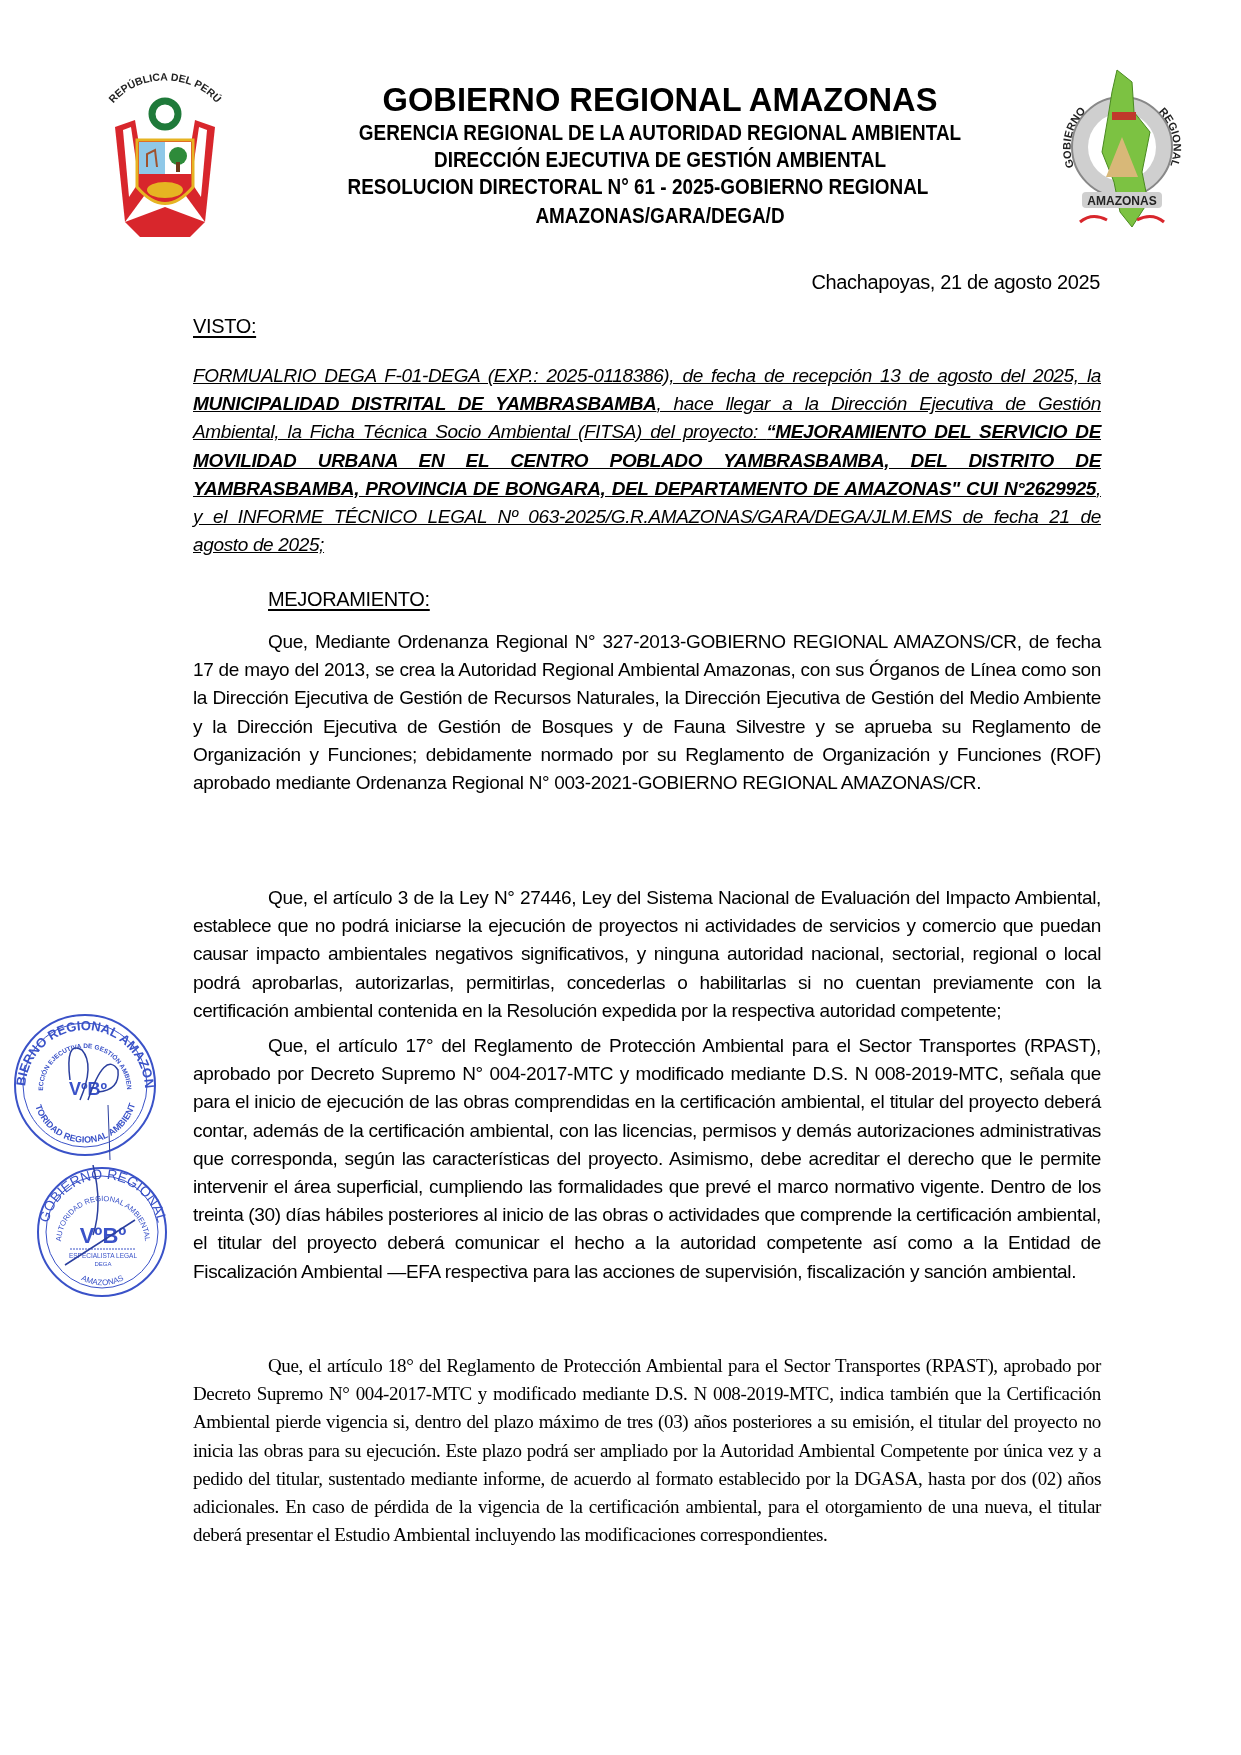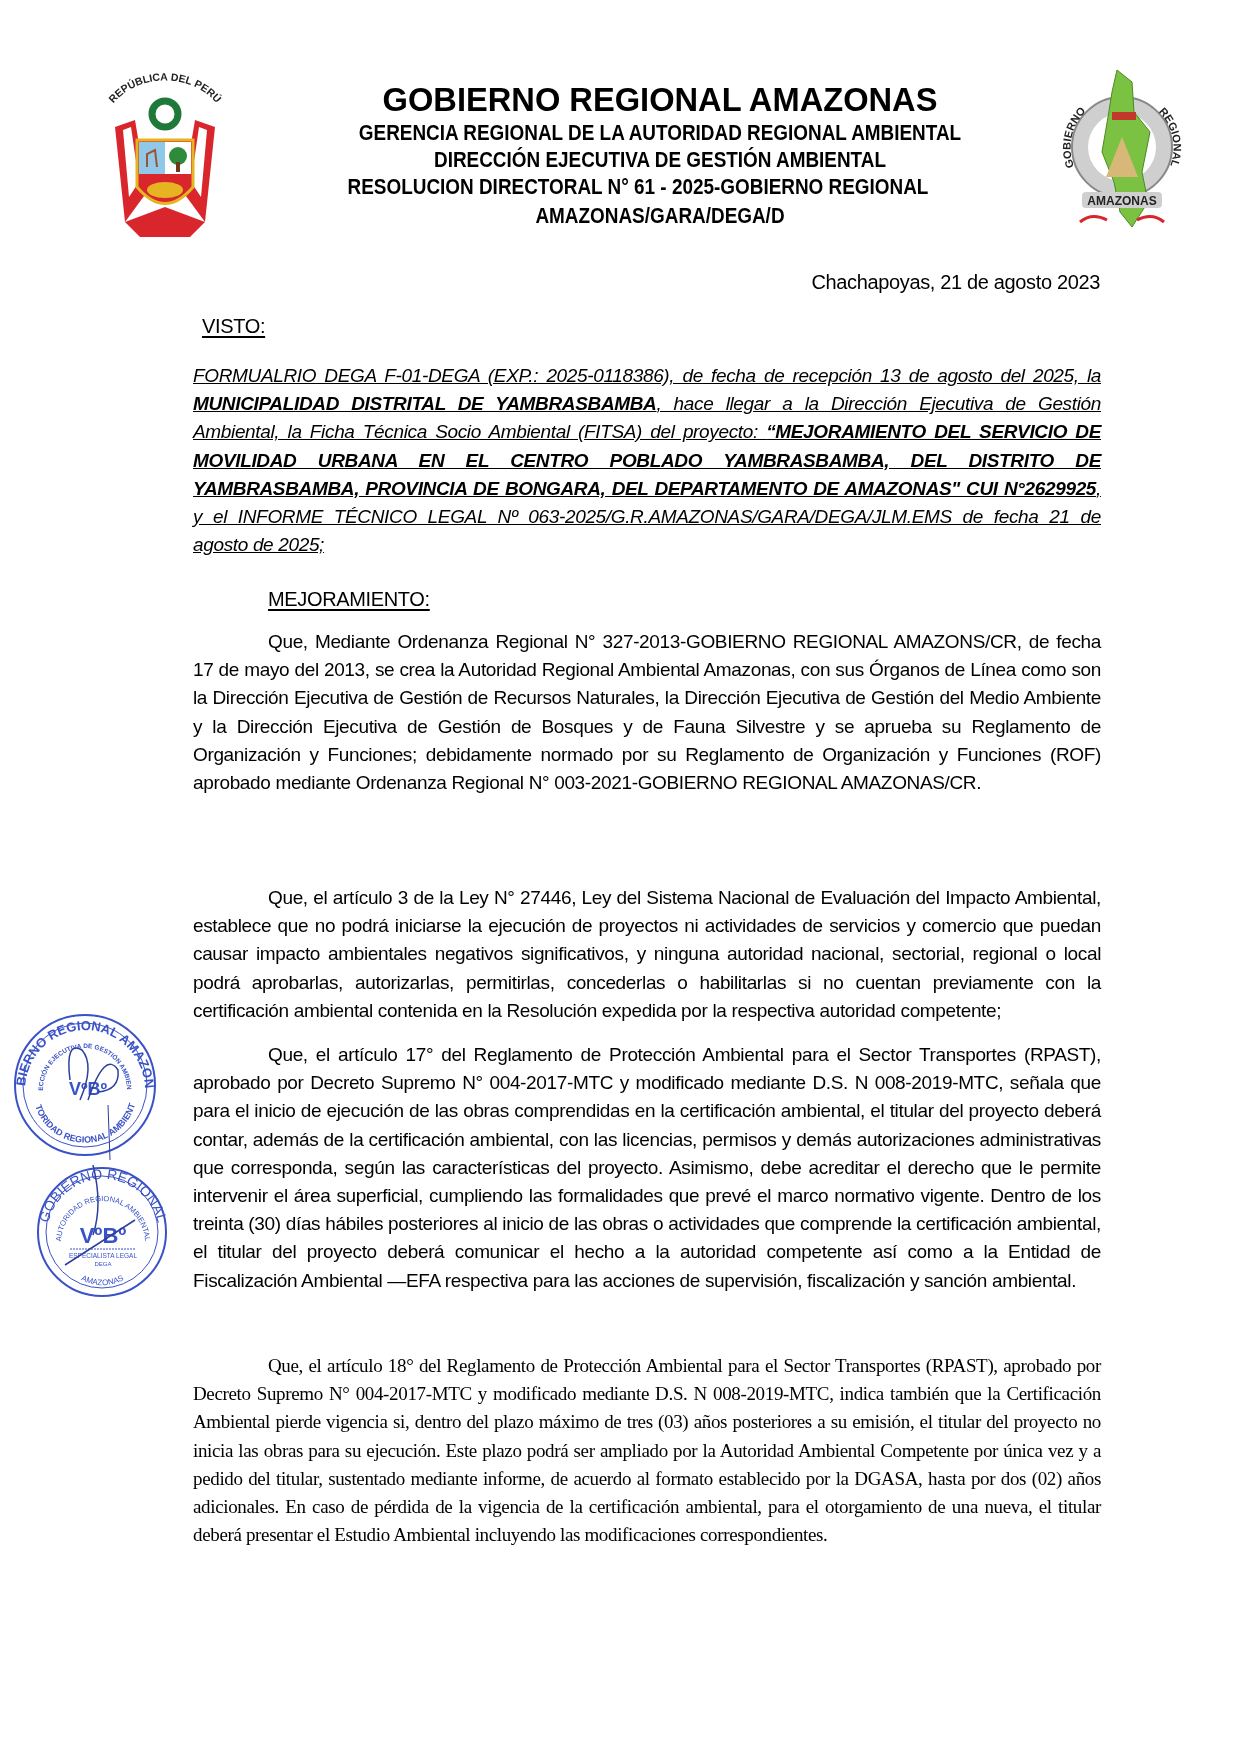--- a/index.html
+++ b/index.html
@@ -14,30 +14,30 @@
   .hdr-line { font-size:22px; transform:scaleX(0.86); transform-origin:center; }
   .l1 { top:120px; }
   .l2 { top:147px; }
   .l3 { top:174px; left:238px; }
   .l4 { top:203px; }
 
   
   .txt { font-family:"Liberation Sans", sans-serif; font-size:19px; line-height:28.2px; letter-spacing:-0.35px; }
   .date { top:268px; right:141px; text-align:right; font-size:20px; }
   .heading { font-size:20px; text-decoration:underline; text-decoration-thickness:1.5px; text-underline-offset:3px; }
-  .visto-h { left:193px; top:312px;margin-left:9px; }
+  .visto-h { left:193px; top:312px; }
   .consid-h { left:268px; top:585px; }
   .para { left:193px; width:908px; text-align:justify; }
   .para .indent { display:inline-block; width:75px; }
   .ital { font-style:italic; }
   .b { font-weight:bold; }
   .p0 { top:362px;text-decoration:underline; }
   .p1 { top:628px; }
   .p2 { top:884px; }
-  .p3 { top:1032px;margin-top:9px; }
+  .p3 { top:1032px; }
   .p4 { top:1352px;font-family:Liberation Serif, serif; }
 
   
   .stamp1 { left:10px; top:1010px; width:150px; height:150px; }
   .stamp2 { left:35px; top:1165px; width:135px; height:135px; }
 </style>
 </head>
 <body>
 
 <div class="abs coat">
@@ -84,21 +84,21 @@
     <path d="M44,115 L60,75 L76,115 Z" fill="#d8b878"></path>
     <text font-family="Liberation Sans, sans-serif" font-size="11" font-weight="bold" fill="#222"><textPath href="#ringL" startOffset="50%" text-anchor="middle">GOBIERNO</textPath></text>
     <text font-family="Liberation Sans, sans-serif" font-size="11" font-weight="bold" fill="#222"><textPath href="#ringR" startOffset="50%" text-anchor="middle">REGIONAL</textPath></text>
     <rect x="20" y="130" width="80" height="16" rx="4" fill="#cfcfcf"></rect>
     <text x="60" y="143" text-anchor="middle" font-family="Liberation Sans, sans-serif" font-size="12" font-weight="bold" fill="#222">AMAZONAS</text>
     <path d="M18,160 Q30,150 45,158" stroke="#d8262c" stroke-width="3" fill="none"></path>
     <path d="M102,160 Q90,150 75,158" stroke="#d8262c" stroke-width="3" fill="none"></path>
   </svg>
 </div>
 
-<div class="abs txt date">Chachapoyas,  21 de agosto  2023</div>
+<div class="abs txt date">Chachapoyas,  21 de agosto  2025</div>
 
 <div class="abs txt heading visto-h">VISTO:</div>
 <div class="abs txt para ital p0">
   <span>FORMUALRIO DEGA F-01-DEGA (EXP.: 2025-0118386), de fecha de recepción 13 de agosto del 2025, la </span><span class="b">MUNICIPALIDAD DISTRITAL DE YAMBRASBAMBA</span><span>, hace llegar a la Dirección Ejecutiva de Gestión Ambiental, la Ficha Técnica Socio Ambiental (FITSA) del proyecto: </span><span class="b">“MEJORAMIENTO DEL SERVICIO DE MOVILIDAD URBANA EN EL CENTRO POBLADO YAMBRASBAMBA, DEL DISTRITO DE YAMBRASBAMBA, PROVINCIA DE BONGARA, DEL DEPARTAMENTO DE AMAZONAS" CUI N°2629925</span><span>, y el INFORME TÉCNICO LEGAL Nº 063-2025/G.R.AMAZONAS/GARA/DEGA/JLM.EMS de fecha 21 de agosto de 2025;</span>
 </div>
 
 <div class="abs txt heading consid-h">MEJORAMIENTO:</div>
 
 <div class="abs txt para p1"><span class="indent"></span><span>Que, Mediante Ordenanza Regional N° 327-2013-GOBIERNO REGIONAL AMAZONS/CR, de fecha 17 de mayo del 2013, se crea la Autoridad Regional Ambiental Amazonas, con sus Órganos de Línea como son la Dirección  Ejecutiva de Gestión de Recursos Naturales, la Dirección Ejecutiva de  Gestión del Medio Ambiente y la Dirección Ejecutiva de Gestión de Bosques y de Fauna Silvestre y se aprueba su Reglamento de Organización y Funciones; debidamente normado por su Reglamento de Organización y Funciones (ROF) aprobado mediante Ordenanza Regional N° 003-2021-GOBIERNO REGIONAL AMAZONAS/CR.</span></div>
 <div class="abs txt para p2"><span class="indent"></span><span>Que, el artículo 3 de la Ley N° 27446, Ley del Sistema Nacional de Evaluación del Impacto Ambiental, establece que no podrá iniciarse la ejecución de proyectos ni actividades de servicios y comercio que puedan causar impacto ambientales negativos significativos, y ninguna autoridad nacional, sectorial, regional o local podrá aprobarlas, autorizarlas, permitirlas, concederlas o habilitarlas si no cuentan previamente con la certificación ambiental contenida en la Resolución expedida por la respectiva autoridad competente;</span></div>

